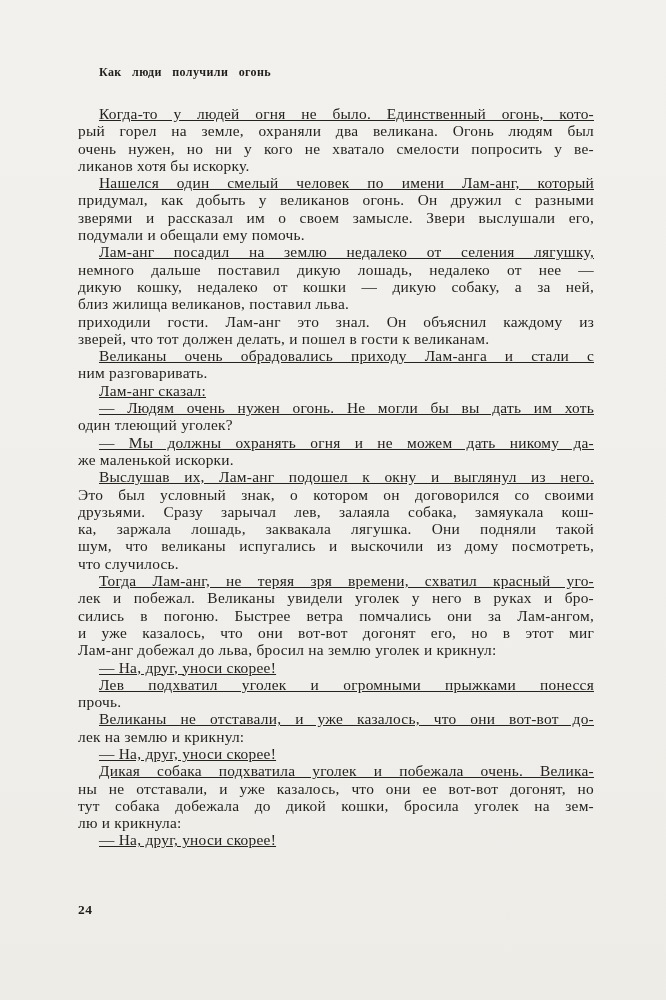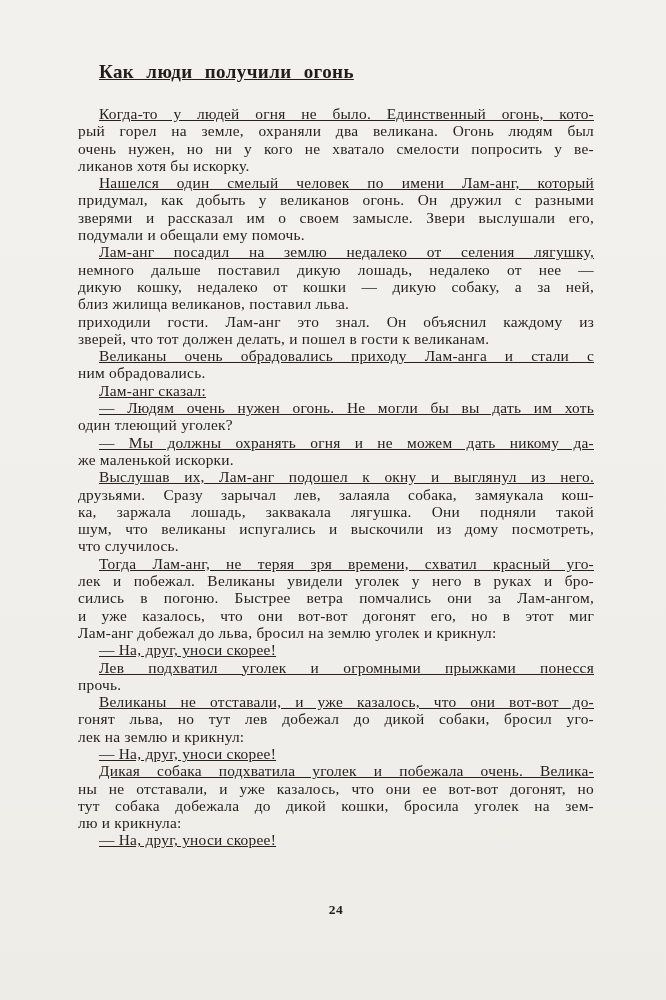--- a/index.html
+++ b/index.html
@@ -17,29 +17,28 @@
     color: #26231f;
     overflow: hidden;
   }
   .textblock {
     position: absolute;
     left: 78px;
     top: 62px;
     width: 516px;
   }
   .story-title {
-    font-size: 19px;
+    font-size: 12px;
     font-weight: bold;
     letter-spacing: 0.4px;
     word-spacing: 7px;
     padding-left: 21px;
     margin: 0 0 23px 0;
     line-height: 20px;
     color: #211e1a;
-    text-decoration: underline;
   }
   .para {
     margin: 0;
     padding: 0;
   }
   .line {
     font-size: 15.4px;
     line-height: 17.3px;
     height: 17.3px;
     letter-spacing: 0.25px;
@@ -54,21 +53,21 @@
   }
   .line.last {
     text-align: right;
     text-align-last: left;
   }
   .page-number {
     position: absolute;
     left: 78px;
     width: 516px;
     top: 902px;
-    text-align: center;
+    text-align: left;
     font-size: 13.5px;
     font-weight: bold;
     letter-spacing: 0.5px;
     color: #211e1a;
   }
 </style>
 </head>
 <body>
 
 <div class="page">
@@ -92,35 +91,36 @@
           <div class="line">немного дальше поставил дикую лошадь, недалеко от нее —</div>
           <div class="line">дикую кошку, недалеко от кошки — дикую собаку, а за ней,</div>
           <div class="line last">близ жилища великанов, поставил льва.</div>
         </div>
         <div class="para">
           <div class="line">приходили гости. Лам-анг это знал. Он объяснил каждому из</div>
           <div class="line last">зверей, что тот должен делать, и пошел в гости к великанам.</div>
         </div>
         <div class="para">
           <div class="line first">Великаны очень обрадовались приходу Лам-анга и стали с</div>
-          <div class="line last">ним обрадовались.</div>
+          <div class="line last">ним разговаривать.</div>
         </div>
         <div class="para">
           <div class="line first last">Лам-анг сказал:</div>
         </div>
         <div class="para">
           <div class="line first">— Людям очень нужен огонь. Не могли бы вы дать им хоть</div>
           <div class="line last">один тлеющий уголек?</div>
         </div>
         <div class="para">
           <div class="line first">— Мы должны охранять огня и не можем дать никому да-</div>
           <div class="line last">же маленькой искорки.</div>
         </div>
         <div class="para">
           <div class="line first">Выслушав их, Лам-анг подошел к окну и выглянул из него.</div>
+          <div class="line">Это был условный знак, о котором он договорился со своими</div>
           <div class="line">друзьями. Сразу зарычал лев, залаяла собака, замяукала кош-</div>
           <div class="line">ка, заржала лошадь, заквакала лягушка. Они подняли такой</div>
           <div class="line">шум, что великаны испугались и выскочили из дому посмотреть,</div>
           <div class="line last">что случилось.</div>
         </div>
         <div class="para">
           <div class="line first">Тогда Лам-анг, не теряя зря времени, схватил красный уго-</div>
           <div class="line">лек и побежал. Великаны увидели уголек у него в руках и бро-</div>
           <div class="line">сились в погоню. Быстрее ветра помчались они за Лам-ангом,</div>
           <div class="line">и уже казалось, что они вот-вот догонят его, но в этот миг</div>
@@ -128,21 +128,20 @@
         </div>
         <div class="para">
           <div class="line first last">— На, друг, уноси скорее!</div>
         </div>
         <div class="para">
           <div class="line first">Лев подхватил уголек и огромными прыжками понесся</div>
           <div class="line last">прочь.</div>
         </div>
         <div class="para">
           <div class="line first">Великаны не отставали, и уже казалось, что они вот-вот до-</div>
-          <div class="line">гонят льва, но тут лев добежал до дикой собаки, бросил уго-</div>
           <div class="line last">лек на землю и крикнул:</div>
         </div>
         <div class="para">
           <div class="line first last">— На, друг, уноси скорее!</div>
         </div>
         <div class="para">
           <div class="line first">Дикая собака подхватила уголек и побежала очень. Велика-</div>
           <div class="line">ны не отставали, и уже казалось, что они ее вот-вот догонят, но</div>
           <div class="line">тут собака добежала до дикой кошки, бросила уголек на зем-</div>
           <div class="line last">лю и крикнула:</div>

